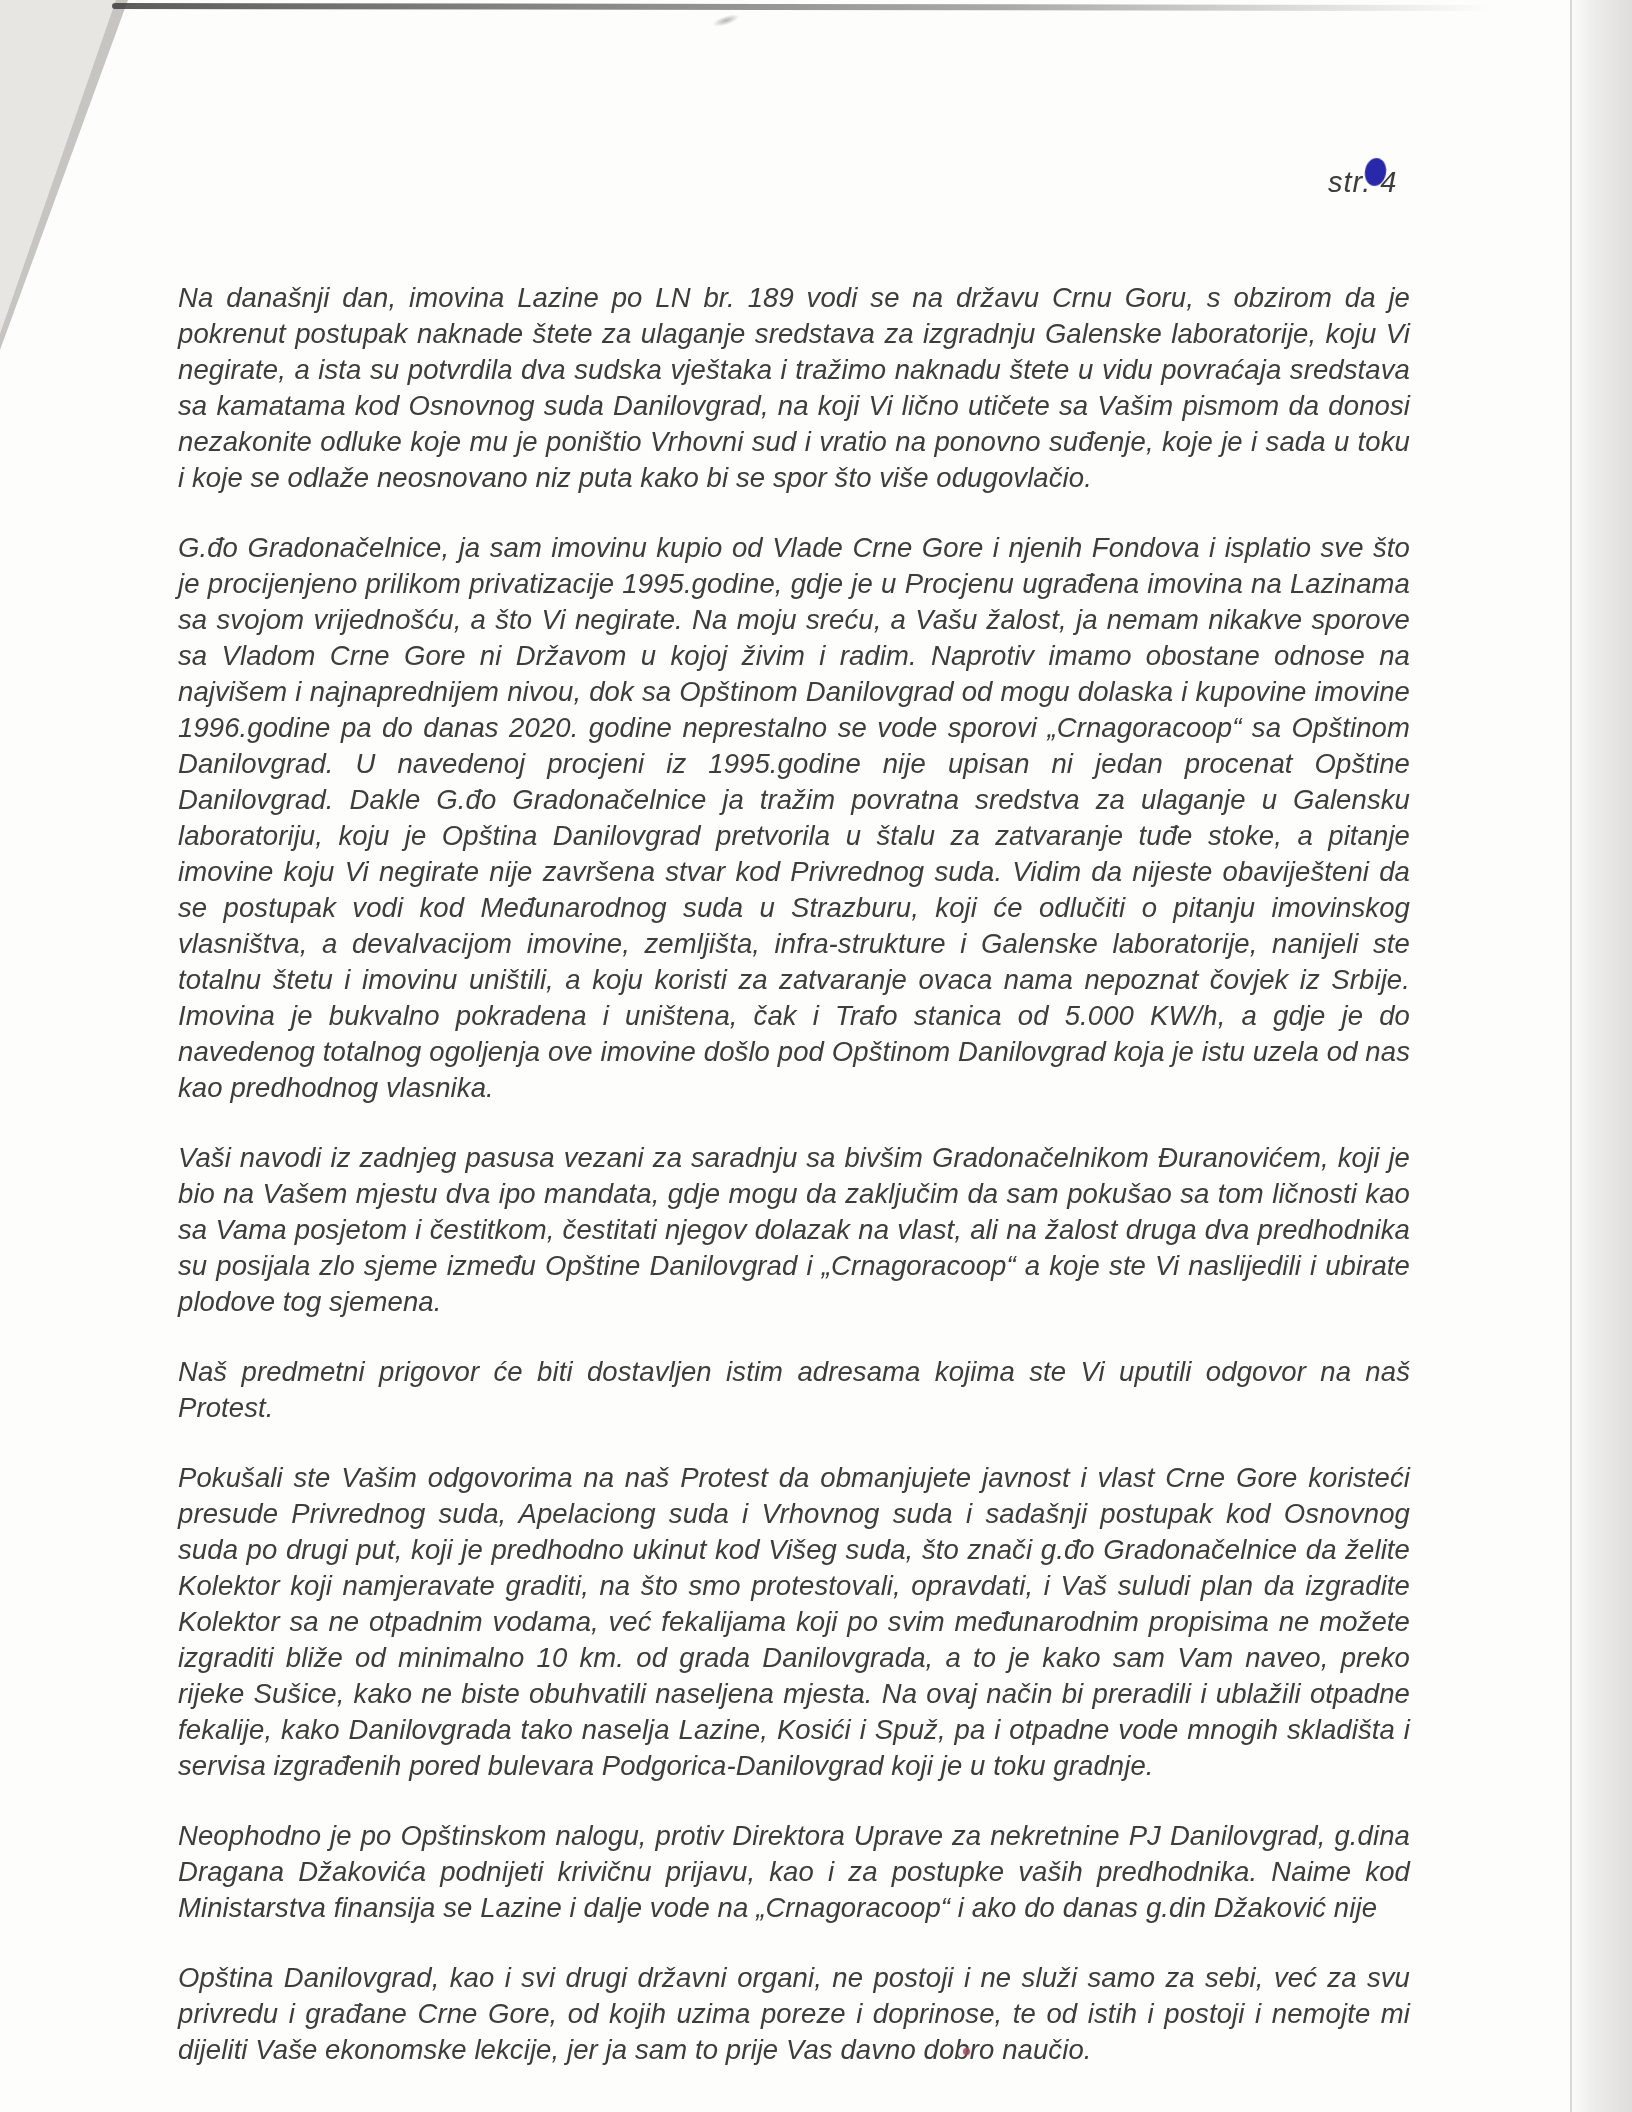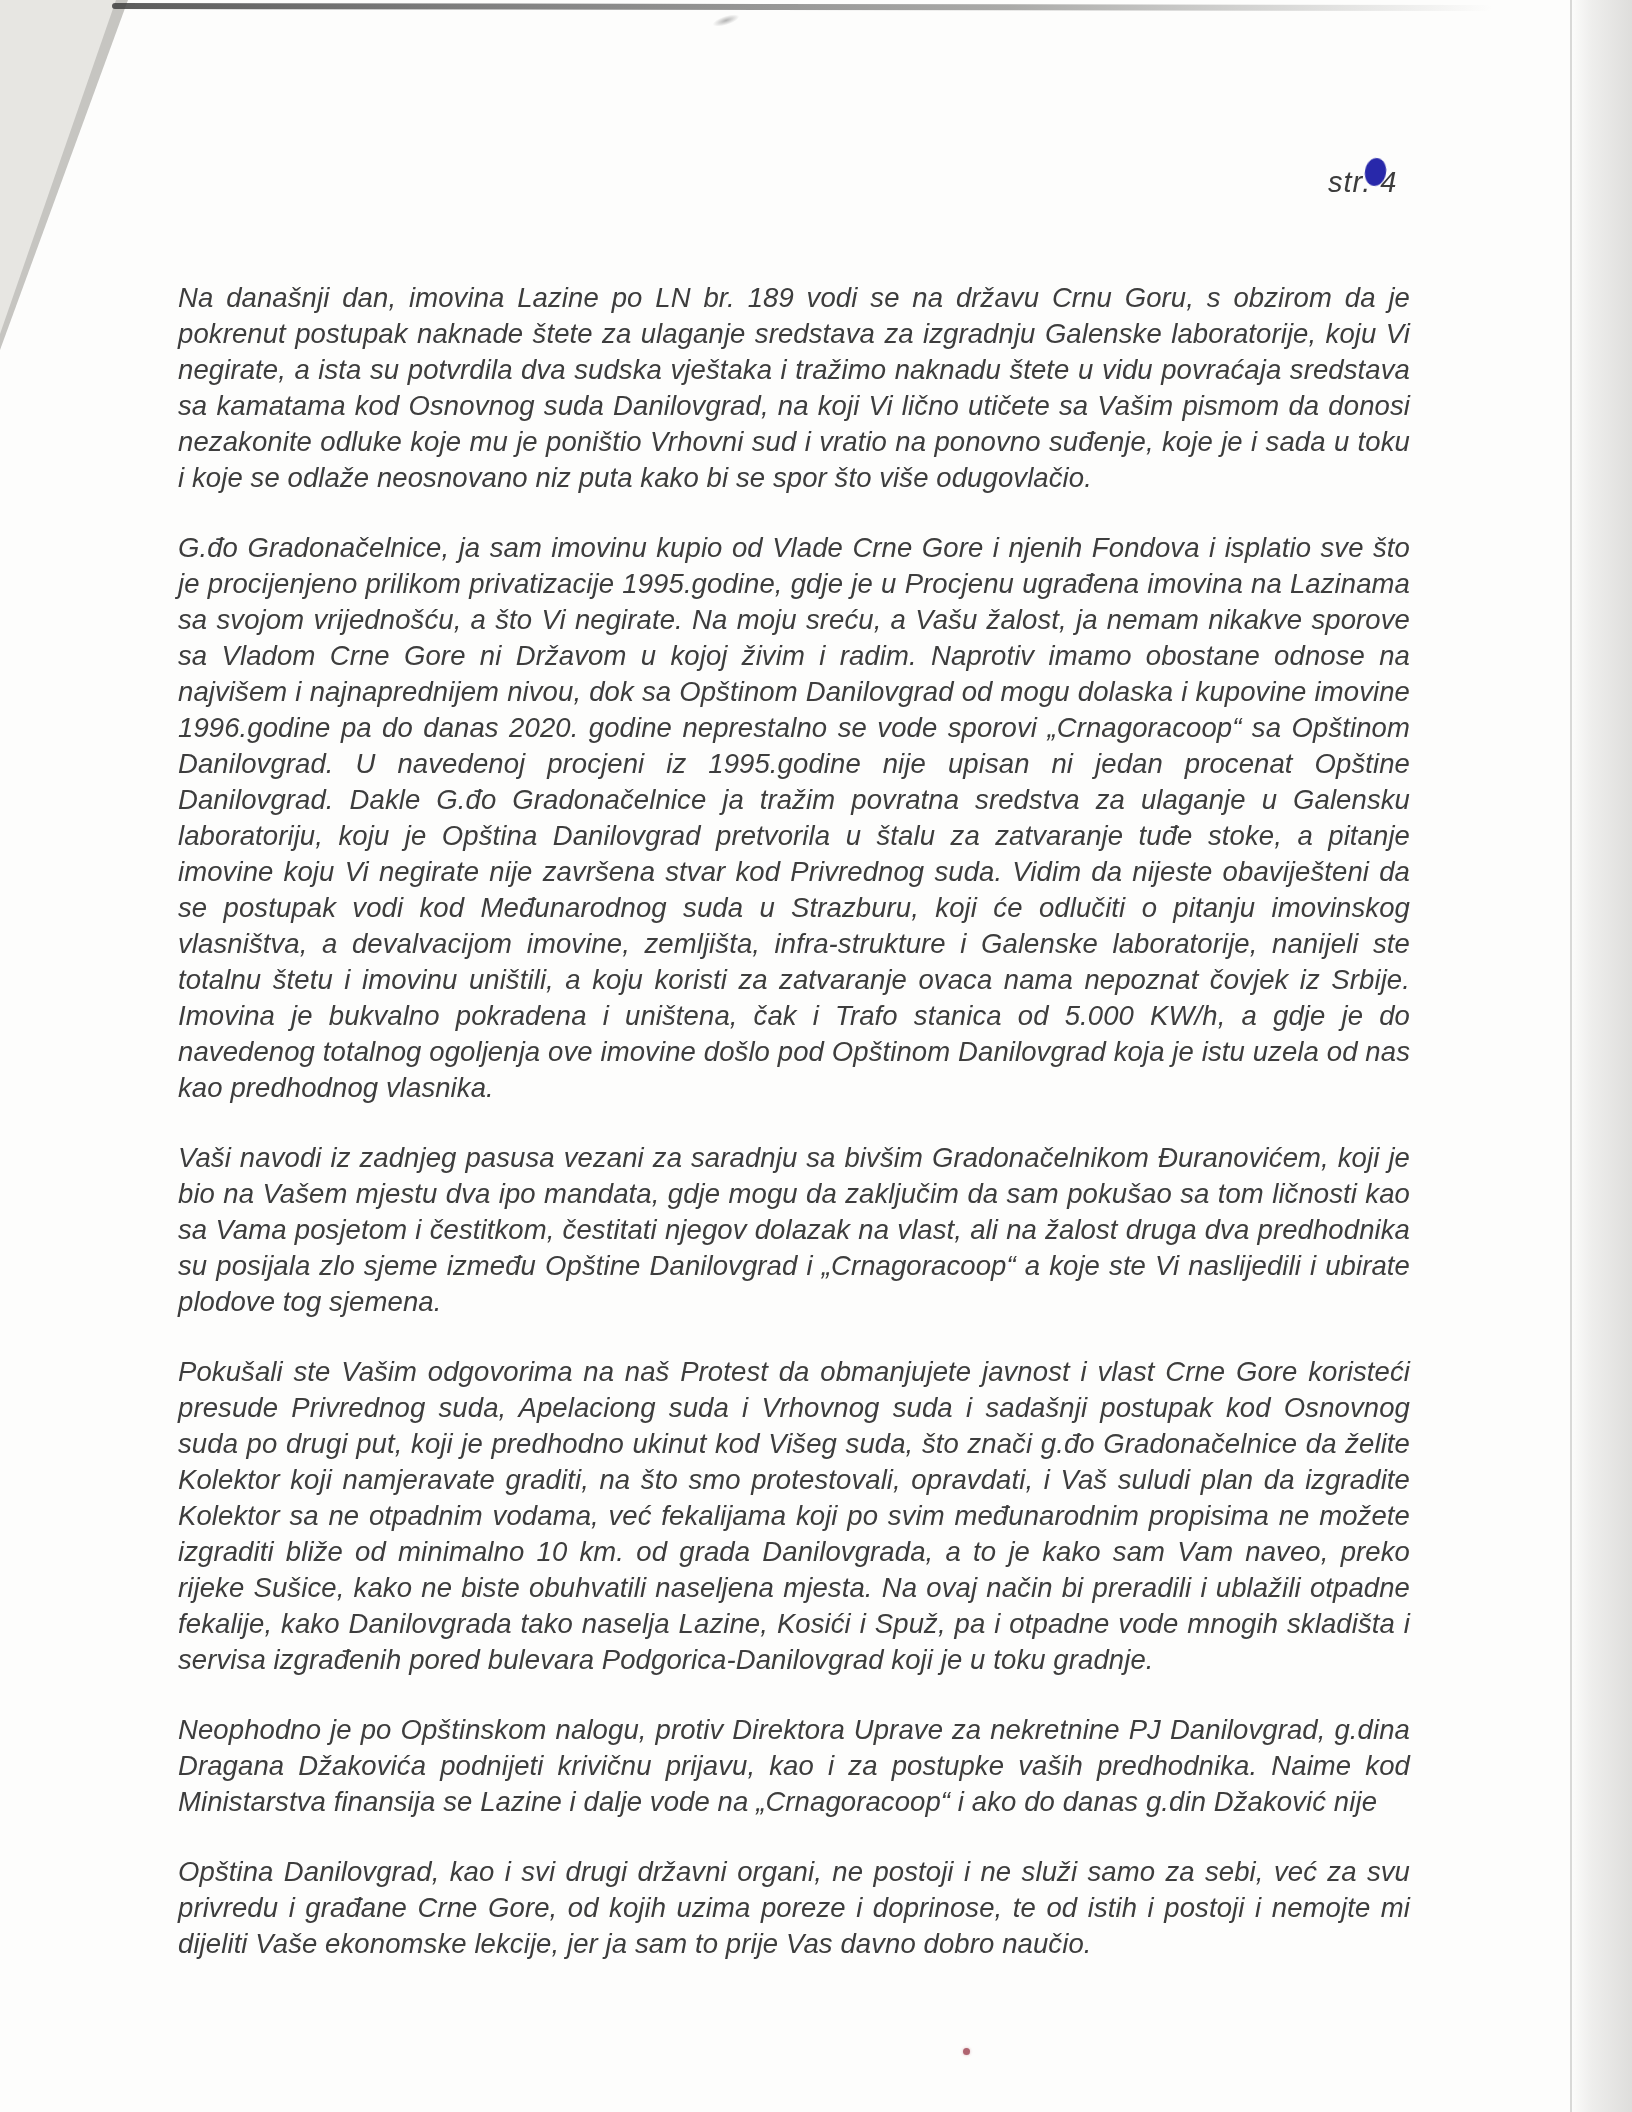--- a/index.html
+++ b/index.html
@@ -112,20 +112,21 @@
 
   <div class="page-number">
     <span>str. 4</span>
     <span class="ink-dot"></span>
   </div>
 
   <div class="letter-body">
     <p>Na današnji dan, imovina Lazine po LN br. 189 vodi se na državu Crnu Goru, s obzirom da je pokrenut postupak naknade štete za ulaganje sredstava za izgradnju Galenske laboratorije, koju Vi negirate, a ista su potvrdila dva sudska vještaka i tražimo naknadu štete u vidu povraćaja sredstava sa kamatama kod Osnovnog suda Danilovgrad, na koji Vi lično utičete sa Vašim pismom da donosi nezakonite odluke koje mu je poništio Vrhovni sud i vratio na ponovno suđenje, koje je i sada u toku i koje se odlaže neosnovano niz puta kako bi se spor što više odugovlačio.</p>
     <p>G.đo  Gradonačelnice, ja sam imovinu kupio od Vlade Crne Gore i njenih Fondova i isplatio sve što je procijenjeno prilikom privatizacije 1995.godine, gdje je u Procjenu ugrađena imovina na Lazinama sa svojom vrijednošću, a što Vi negirate. Na moju sreću, a Vašu žalost, ja nemam nikakve sporove sa Vladom Crne Gore ni Državom u kojoj živim i radim. Naprotiv imamo obostane odnose na najvišem i najnaprednijem nivou, dok sa Opštinom Danilovgrad od mogu dolaska i kupovine imovine 1996.godine pa do danas 2020. godine neprestalno se vode sporovi „Crnagoracoop“ sa Opštinom Danilovgrad. U navedenoj procjeni iz 1995.godine nije upisan ni jedan procenat Opštine Danilovgrad. Dakle G.đo Gradonačelnice ja tražim povratna sredstva za ulaganje u Galensku laboratoriju, koju je Opština Danilovgrad pretvorila u štalu za zatvaranje tuđe stoke, a pitanje imovine koju Vi negirate nije završena stvar kod Privrednog suda.  Vidim da nijeste obaviješteni da se postupak vodi kod Međunarodnog suda u Strazburu, koji će odlučiti o pitanju imovinskog vlasništva, a devalvacijom imovine, zemljišta, infra-strukture i Galenske laboratorije, nanijeli ste totalnu štetu i imovinu uništili, a koju koristi za zatvaranje ovaca nama nepoznat čovjek iz Srbije.  Imovina je bukvalno pokradena i uništena, čak i Trafo stanica od 5.000 KW/h, a gdje je do navedenog totalnog ogoljenja ove imovine došlo pod Opštinom Danilovgrad koja je istu uzela od nas kao predhodnog vlasnika.</p>
     <p>Vaši navodi iz zadnjeg pasusa vezani za saradnju sa bivšim Gradonačelnikom Đuranovićem, koji je bio na Vašem mjestu dva ipo mandata, gdje mogu da zaključim da sam pokušao sa tom ličnosti kao sa Vama posjetom i čestitkom, čestitati njegov dolazak na vlast, ali na žalost druga dva predhodnika su posijala zlo sjeme između Opštine Danilovgrad i „Crnagoracoop“  a koje ste Vi naslijedili i ubirate plodove tog sjemena.</p>
+    <p>Naš  predmetni prigovor će biti dostavljen istim adresama kojima ste Vi uputili odgovor na naš Protest.</p>
     <p>Pokušali ste Vašim odgovorima na naš Protest da obmanjujete javnost i vlast Crne Gore koristeći presude Privrednog suda, Apelaciong suda i Vrhovnog suda i sadašnji postupak kod Osnovnog suda po drugi put, koji je predhodno ukinut kod Višeg suda, što znači g.đo Gradonačelnice da želite Kolektor koji namjeravate graditi, na što smo protestovali, opravdati, i  Vaš suludi plan da izgradite Kolektor sa ne otpadnim vodama, već fekalijama koji po svim međunarodnim propisima ne možete izgraditi bliže od minimalno  10 km. od grada Danilovgrada, a to je kako sam Vam naveo, preko rijeke Sušice, kako ne biste obuhvatili naseljena mjesta. Na ovaj način bi preradili i ublažili otpadne fekalije, kako Danilovgrada tako naselja Lazine, Kosići i Spuž,  pa i otpadne vode mnogih skladišta i servisa izgrađenih pored bulevara Podgorica-Danilovgrad koji je u toku gradnje.</p>
     <p>Neophodno je po Opštinskom nalogu, protiv Direktora Uprave za nekretnine PJ Danilovgrad, g.dina Dragana Džakovića podnijeti krivičnu prijavu, kao i za postupke vaših predhodnika. Naime kod Ministarstva finansija se  Lazine i dalje vode na „Crnagoracoop“ i ako do danas g.din Džaković nije</p>
     <p>Opština Danilovgrad, kao i svi drugi državni organi, ne postoji i ne služi samo za sebi, već za svu privredu i građane Crne Gore, od kojih uzima poreze i doprinose, te od istih i postoji i nemojte mi dijeliti Vaše ekonomske lekcije, jer ja sam to prije Vas davno dobro naučio.</p>
   </div>
 
   <div class="red-speck"></div>
 
 </div>
 
 </body></html>

